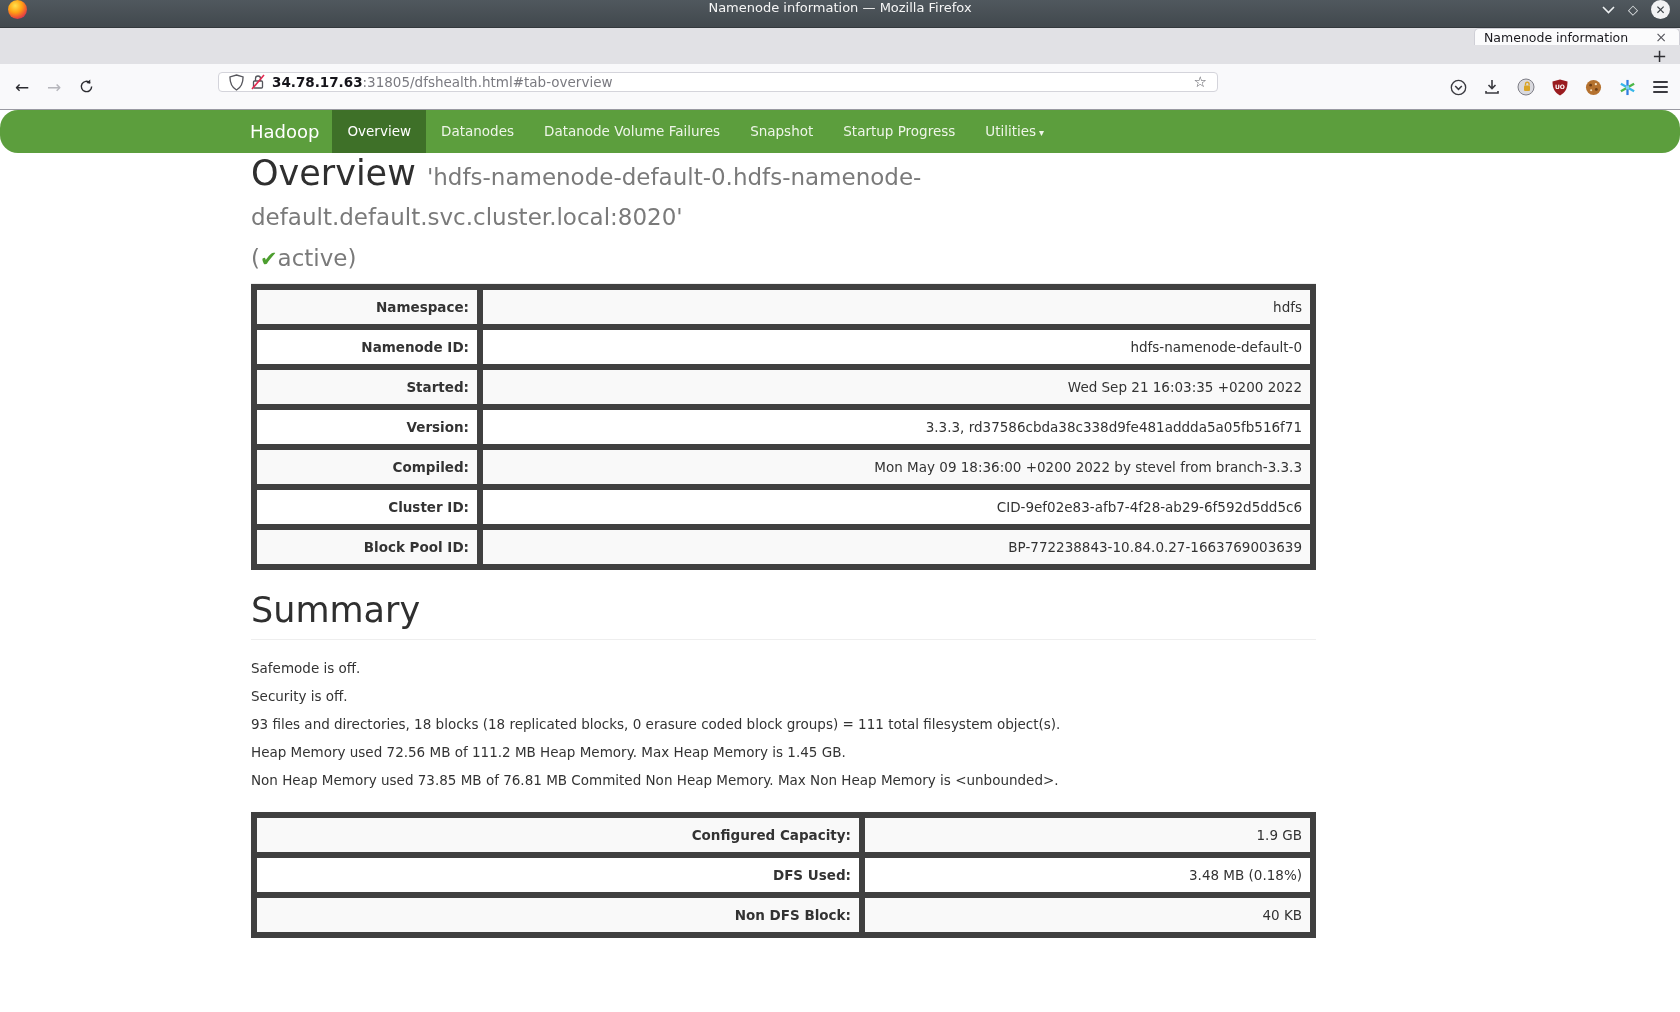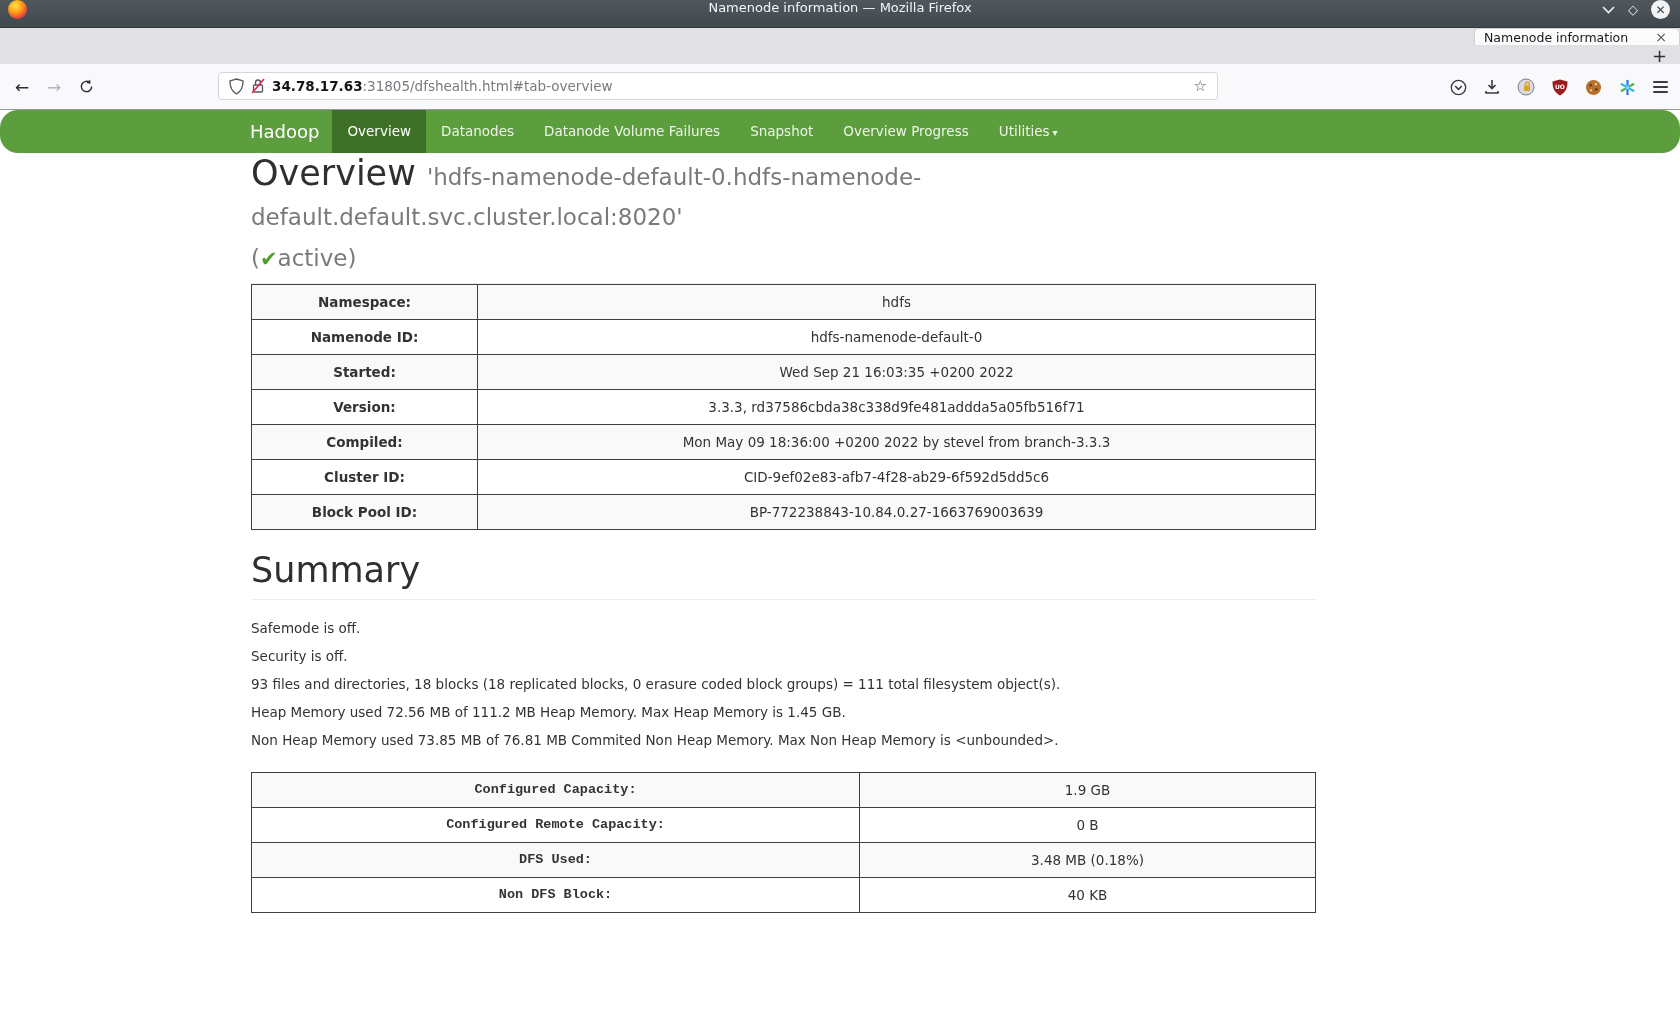--- a/index.html
+++ b/index.html
@@ -49,21 +49,21 @@
   .newtab-btn { font-size:18px; color:#2f2f34; padding:0 13px 6px 13px; }
 
   
   .toolbar {
     height:46px; background:#f9f9fb; border-bottom:1px solid #9a9aa2;
     display:flex; align-items:center; position:relative;
   }
   .nav-btn { font-size:17px; color:#2b2b30; width:32px; text-align:center; }
   .nav-btn.disabled { color:#b6b6bc; }
   .urlbar {
-    position:absolute; left:218px; top:8px; width:1000px; height:28px;
+    position:absolute; left:218px; top:8px; width:1000px; height:20px;
     background:#ffffff; border:1px solid #d4d4db; border-radius:4px;
     display:flex; align-items:center; padding:0 10px; gap:7px;
   }
   .url-text { font-size:13.5px; white-space:nowrap; }
   .url-host { color:#15141a; font-weight:600; }
   .url-rest { color:#7a7a80; }
   .url-star { margin-left:auto; color:#55555c; font-size:15px; }
   .toolbar-icons {
     position:absolute; right:12px; top:0; height:46px;
     display:flex; align-items:center; gap:17px;
@@ -93,27 +93,27 @@
   .ph-first { margin-top:55px; margin-bottom:20px; }
   .ph-second { margin-top:48px; margin-bottom:22px; }
   h1 .small-sub { font-size:23px; color:#7a7a7a; font-weight:400; }
   .check-ok { color:#4d9e2f; font-size:21px; }
 
   table.info-table {
     width:100%; border-collapse:collapse; font-size:13.5px; color:#333;
     margin-bottom:20px;
   }
   table.info-table th, table.info-table td {
-    border:1px solid #404040; padding:8px; text-align:center;
+    border:6px solid #404040; padding:8px; text-align:right;
     line-height:18px; font-weight:normal; vertical-align:top;
   }
   table.info-table th { font-weight:bold; }
   table.info-table tr:nth-child(odd) { background:#f9f9f9; }
   .w-narrow th:first-child { width:226px; }
-  .w-wide th:first-child { width:608px;font-family:Liberation Mono, monospace; }
+  .w-wide th:first-child { width:608px; }
 
   .summary-lines { margin:19px 0 22px 0; }
   .summary-lines p { margin:0 0 9px 0; font-size:13.5px; line-height:19px; color:#333; }
 
   
   svg { display:block; }
 </style>
 </head>
 <body>
 
@@ -213,21 +213,21 @@
   </div>
 </div>
 
 <div class="hadoop-nav">
   <div class="hadoop-nav-inner">
     <span class="brand">Hadoop</span>
     <span class="hnav-item active">Overview</span>
     <span class="hnav-item">Datanodes</span>
     <span class="hnav-item">Datanode Volume Failures</span>
     <span class="hnav-item">Snapshot</span>
-    <span class="hnav-item">Overview Progress</span>
+    <span class="hnav-item">Startup Progress</span>
     <span class="hnav-item"><span>Utilities</span><span class="caret">▾</span></span>
   </div>
 </div>
 
 <div class="container">
 
   <h1 class="page-header ph-first">
     <span>Overview</span>
     <span class="small-sub">'hdfs-namenode-default-0.hdfs-namenode-default.default.svc.cluster.local:8020'</span><br>
     <span class="small-sub">(</span><span class="check-ok">✔</span><span class="small-sub">active)</span>
@@ -276,24 +276,20 @@
     <p>Non Heap Memory used 73.85 MB of 76.81 MB Commited Non Heap Memory. Max Non Heap Memory is &lt;unbounded&gt;.</p>
   </div>
 
   <table class="info-table w-wide">
     <tbody>
       <tr>
         <th>Configured Capacity:</th>
         <td>1.9 GB</td>
       </tr>
       <tr>
-        <th>Configured Remote Capacity:</th>
-        <td>0 B</td>
-      </tr>
-      <tr>
         <th>DFS Used:</th>
         <td>3.48 MB (0.18%)</td>
       </tr>
       <tr>
         <th>Non DFS Block:</th>
         <td>40 KB</td>
       </tr>
     </tbody>
   </table>
 

